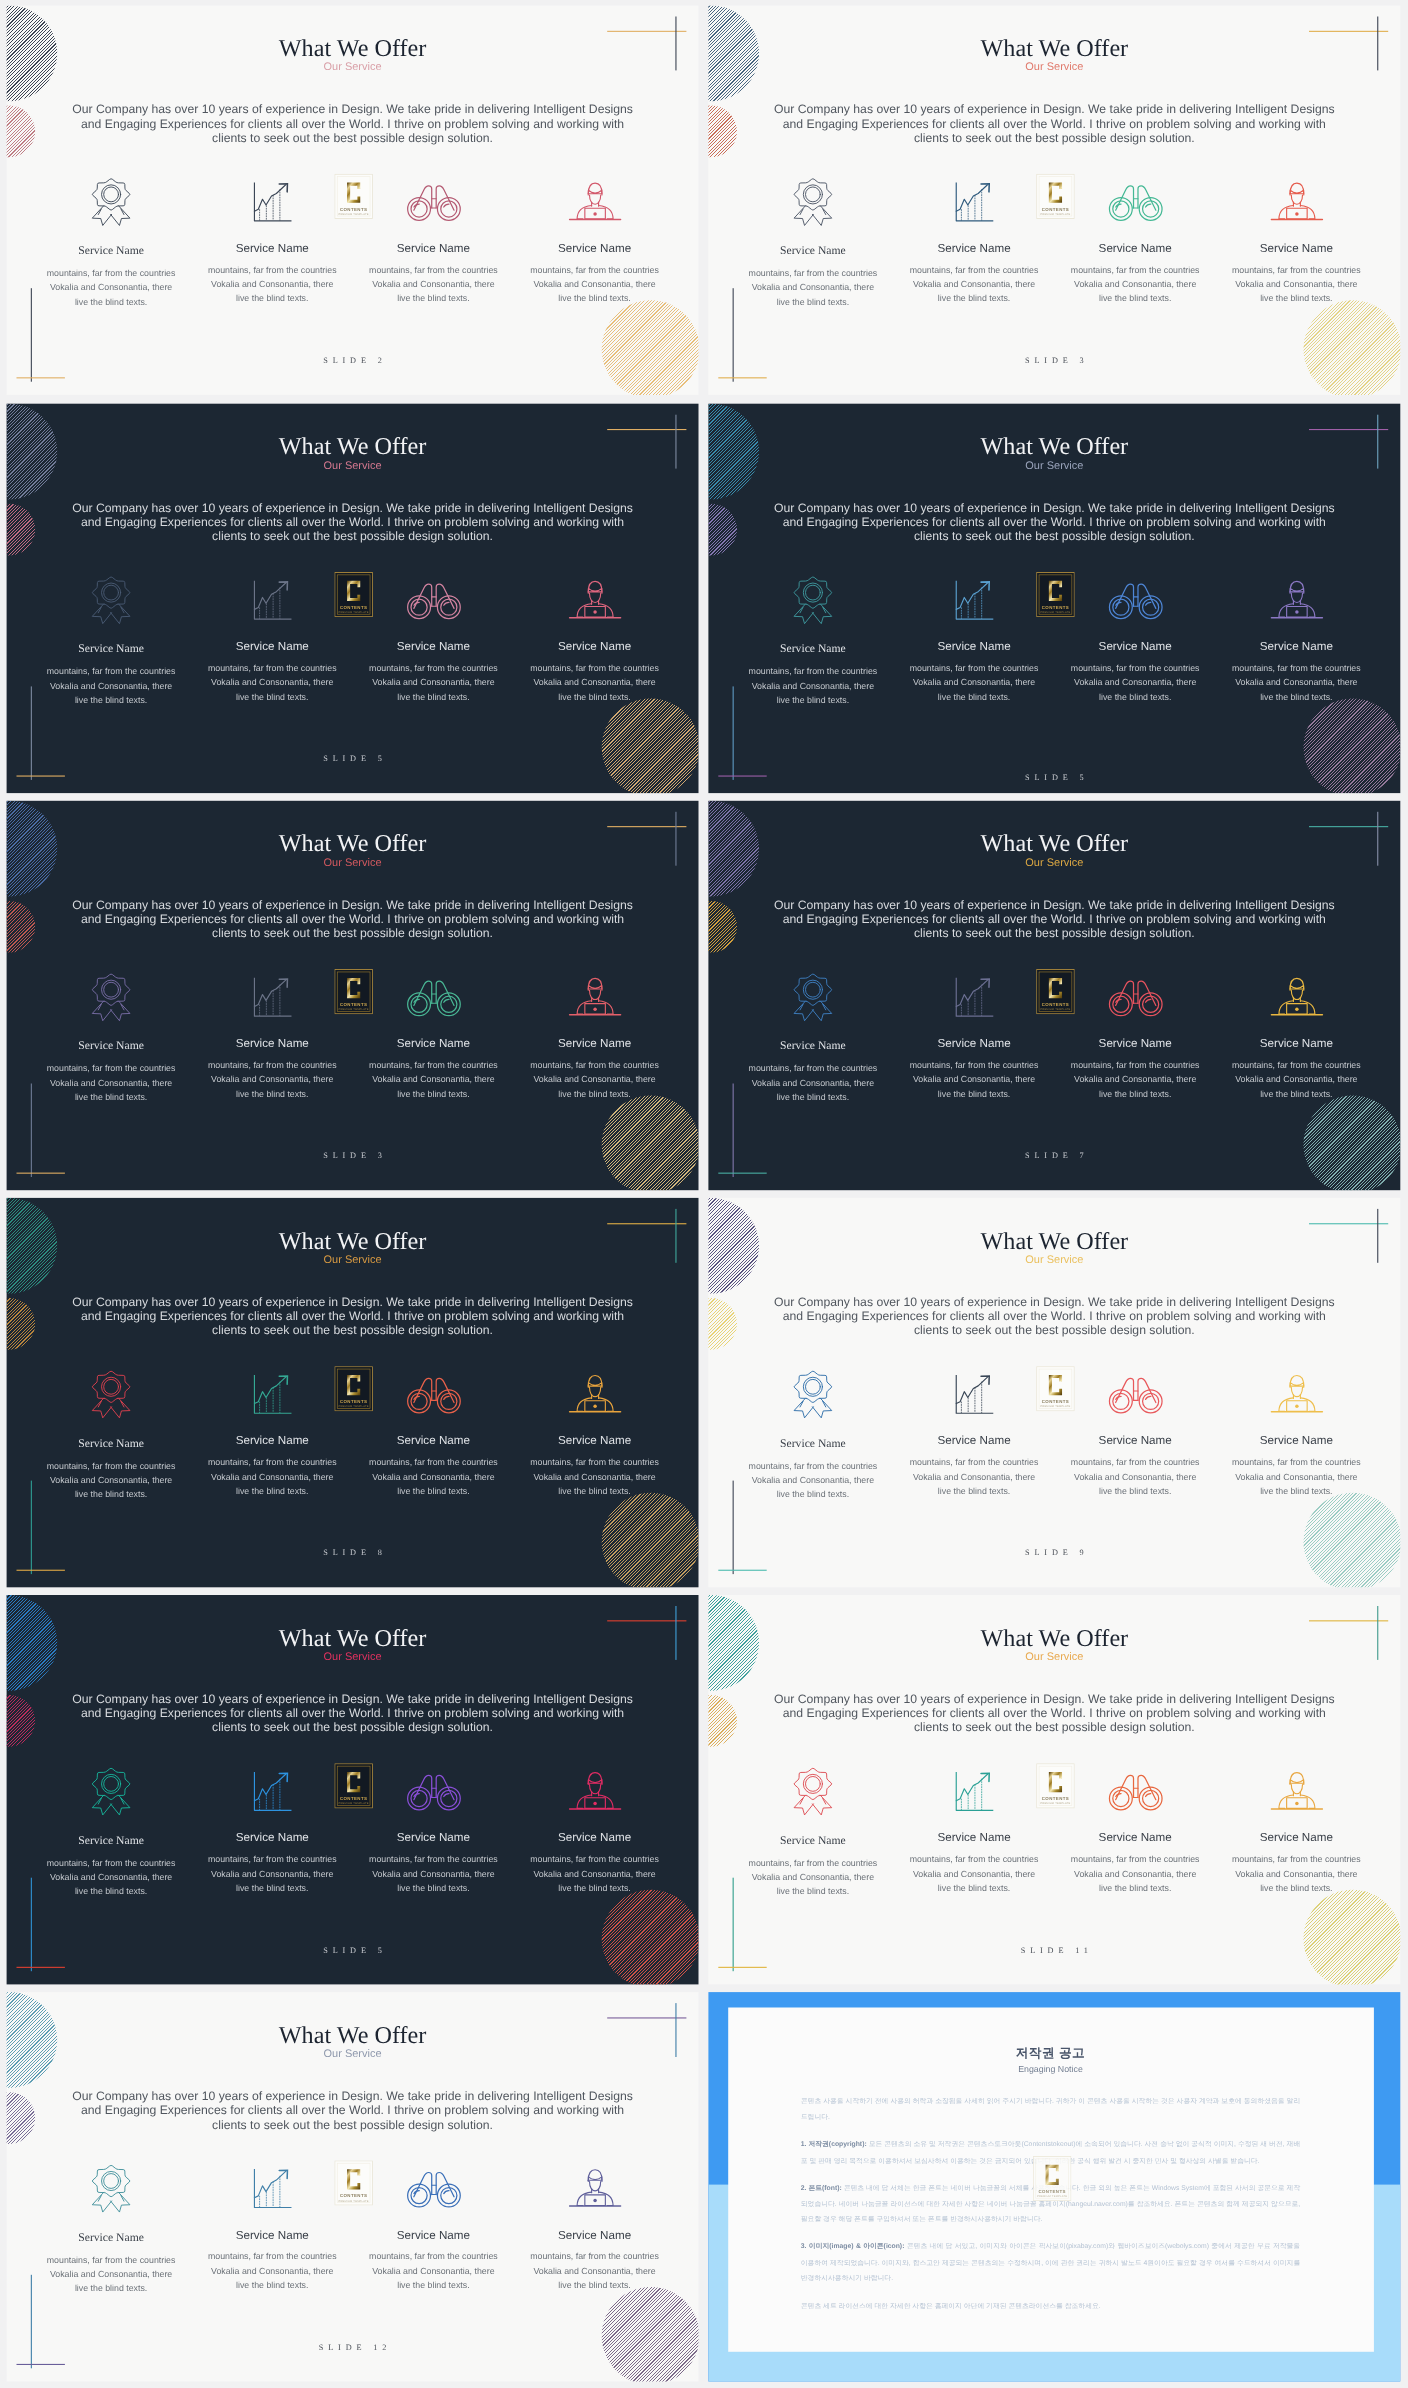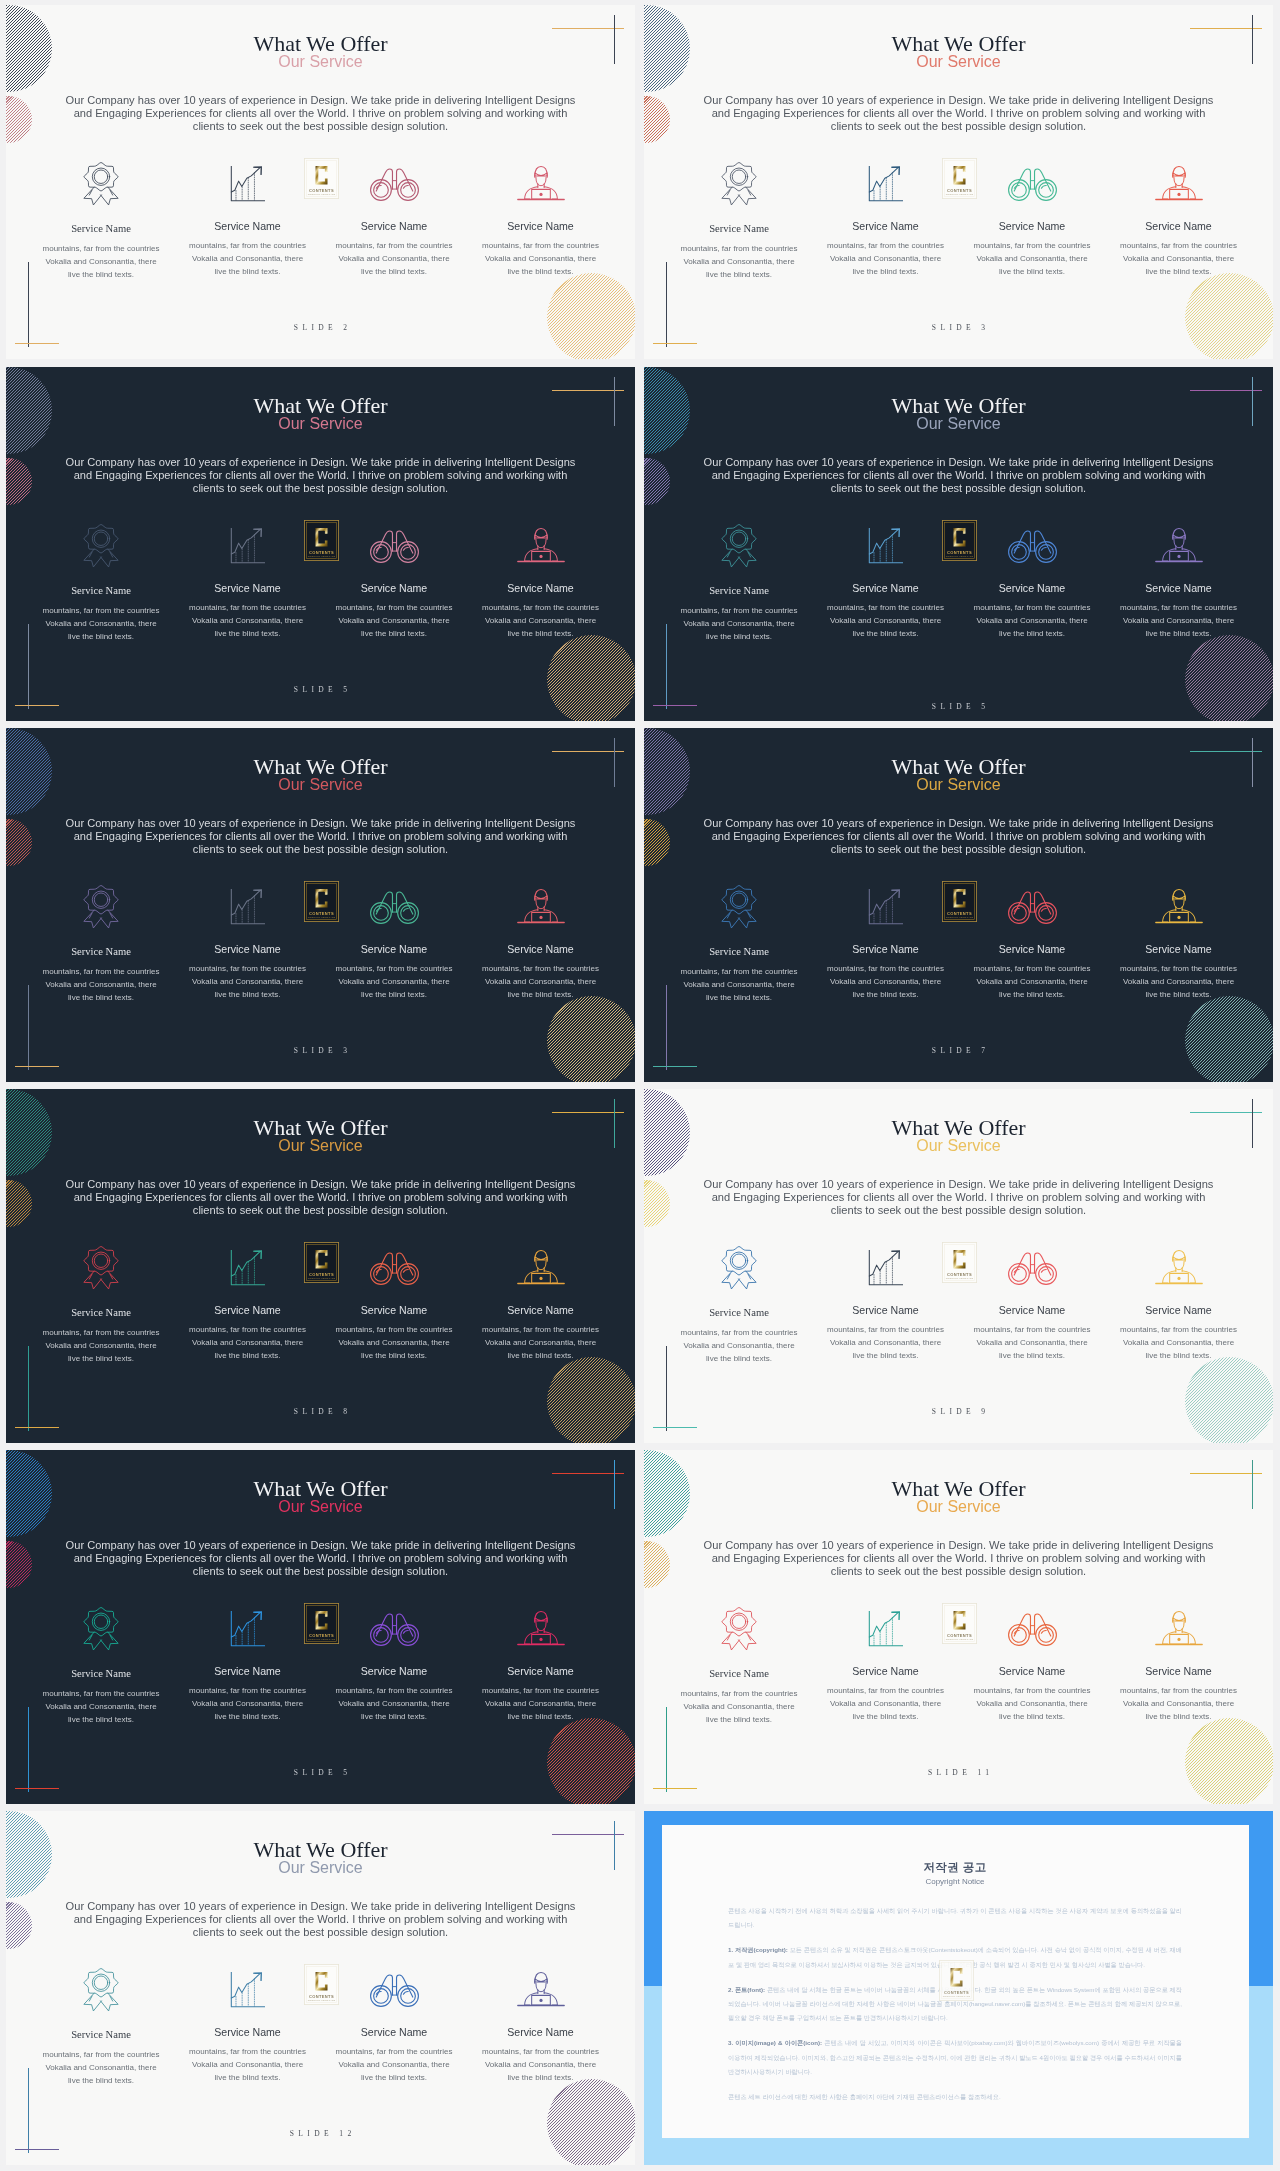--- a/index.html
+++ b/index.html
@@ -7,21 +7,21 @@
   body{width:1280px;height:2171px;font-family:"Liberation Sans",sans-serif;overflow:hidden;}
   .grid{position:relative;width:1280px;height:2171px;background:#f1f1f2;}
   .slide{position:absolute;overflow:hidden;width:630px;height:360px;background:#f7f7f6;}
 
   .circ{position:absolute;border-radius:50%;}
   .hline{position:absolute;height:1px;}
   .vline{position:absolute;width:1px;}
 
   .title{position:absolute;left:0;width:100%;text-align:center;font-family:"Liberation Serif",serif;
          font-size:22px;line-height:22px;font-weight:normal;white-space:nowrap;}
-  .sub{position:absolute;left:0;width:100%;text-align:center;font-size:16px;line-height:11px;white-space:nowrap;}
+  .sub{position:absolute;left:0;width:100%;text-align:center;font-size:10px;line-height:11px;white-space:nowrap;}
   .lead{position:absolute;left:0;width:100%;text-align:center;font-size:11.1px;line-height:13.1px;white-space:nowrap;}
   .slidenum{position:absolute;left:0;width:100%;text-align:center;font-family:"Liberation Serif",serif;
             font-size:7.5px;letter-spacing:4.4px;text-indent:4.4px;}
   .col{width:145px;text-align:center;position:relative;}
   .icowrap{height:47px;display:flex;align-items:center;justify-content:center;}
   .svcname{font-size:10.6px;line-height:12px;margin-top:13px;}
   .svcname.serif{font-family:"Liberation Serif",serif;font-size:10.6px;}
   .svcdesc{font-size:8.0px;line-height:13px;margin-top:7px;padding:0;}
   .cp-band{position:absolute;left:0;width:100%;background:#a8dcfa;}
   .cp-card{position:absolute;background:#fbfbfb;}
@@ -1145,21 +1145,21 @@
     <text x="17.5" y="37.4" text-anchor="middle" font-family="Liberation Sans, sans-serif" font-size="2.4" letter-spacing="0.2" fill="#b7ad92">PREMIUM TEMPLATE</text>
    </svg></div>
       </div>
       <div class="slidenum" style="top: 318px; color: rgb(74, 79, 87);">SLIDE  12</div>
     </div>
     <div class="slide" style="left: 644px; top: 1811px; width: 629px; height: 354px; background: rgb(62, 154, 242);">
       <div class="cp-band" style="top: 175px; height: 180px;"></div>
       <div class="cp-card" style="left: 18px; top: 14px; width: 587px; height: 313px; padding: 0px;">
         <div style="position: absolute; left: 66px; top: 36px; width: 454px;">
           <div class="cp-title">저작권 공고</div>
-          <div class="cp-sub">Copyright Notice</div>
+          <div class="cp-sub">Engaging Notice</div>
           <div class="cp-body">
             <p class="cp-p">콘텐츠 사용을 시작하기 전에 사용의 허락과 소장됨을 사세히 읽어 주시기 바랍니다. 귀하가 이 콘텐츠 사용을 시작하는 것은 사용자 계약과 보호에 동의하셨음을 알리드립니다.</p>
             <p class="cp-p"><b>1. 저작권(copyright):</b> 모든 콘텐츠의 소유 및 저작권은 콘텐츠스토크아웃(Contentstokeout)에 소속되어 있습니다. 사전 승낙 없이 공식적 이미지, 수정된 새 버전, 재배포 및 판매 영리 목적으로 이용하셔서 보심사하셔 이용하는 것은 금지되어 있습니다. 이러한 공식 행위 발견 시 중지한 민사 및 형사상의 사별을 받습니다.</p>
             <p class="cp-p"><b>2. 폰트(font):</b> 콘텐츠 내에 담 서체는 한글 폰트는 네이버 나눔글꼴의 서체를 사용하였습니다. 한글 외의 높은 폰트는 Windows System에 포함된 사서의 공문으로 제작되었습니다. 네이버 나눔글꼴 라이선스에 대한 자세한 사항은 네이버 나눔글꼴 홈페이지(hangeul.naver.com)를 참조하세요. 폰트는 콘텐츠의 함께 제공되지 않으므로, 필요할 경우 해당 폰트를 구입하셔서 또는 폰트를 반경하시사용하시기 바랍니다.</p>
             <p class="cp-p"><b>3. 이미지(image) &amp; 아이콘(icon):</b> 콘텐츠 내에 담 서있고, 이미지와 아이콘은 픽사보이(pixabay.com)와 웹바이즈보이즈(webolys.com) 중에서 제공한 무료 저작물을 이용하여 제작되었습니다. 이미지와, 합스고안 제공되는 콘텐츠의는 수정하시며, 이에 관한 권리는 귀하시 발노드 4원이아도 필요할 경우 여서를 수드하셔서 이미지를 반경하시사용하시기 바랍니다.</p>
             <p class="cp-p">콘텐츠 세트 라이선스에 대한 자세한 사항은 홈페이지 아단에 기재된 콘텐츠라이선스를 참조하세요.</p>
           </div>
         </div>
         <div class="cp-wm" style="opacity: 0.85;">
           <div style="width: 35px; height: 41px; position: relative;">

